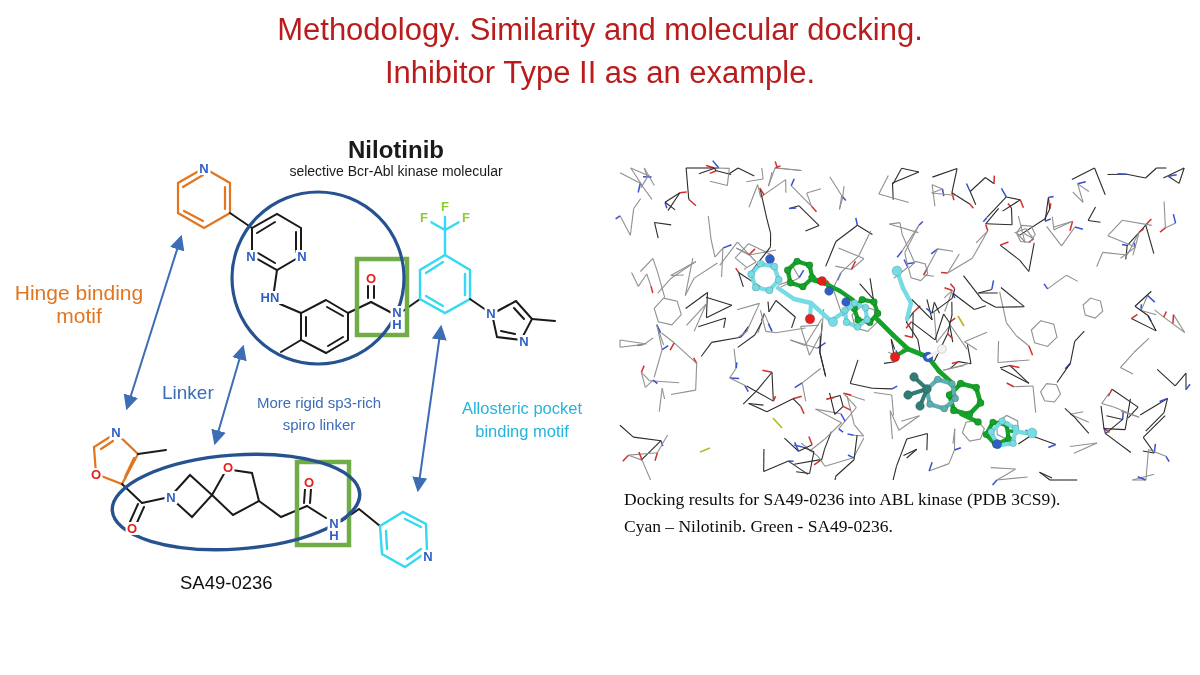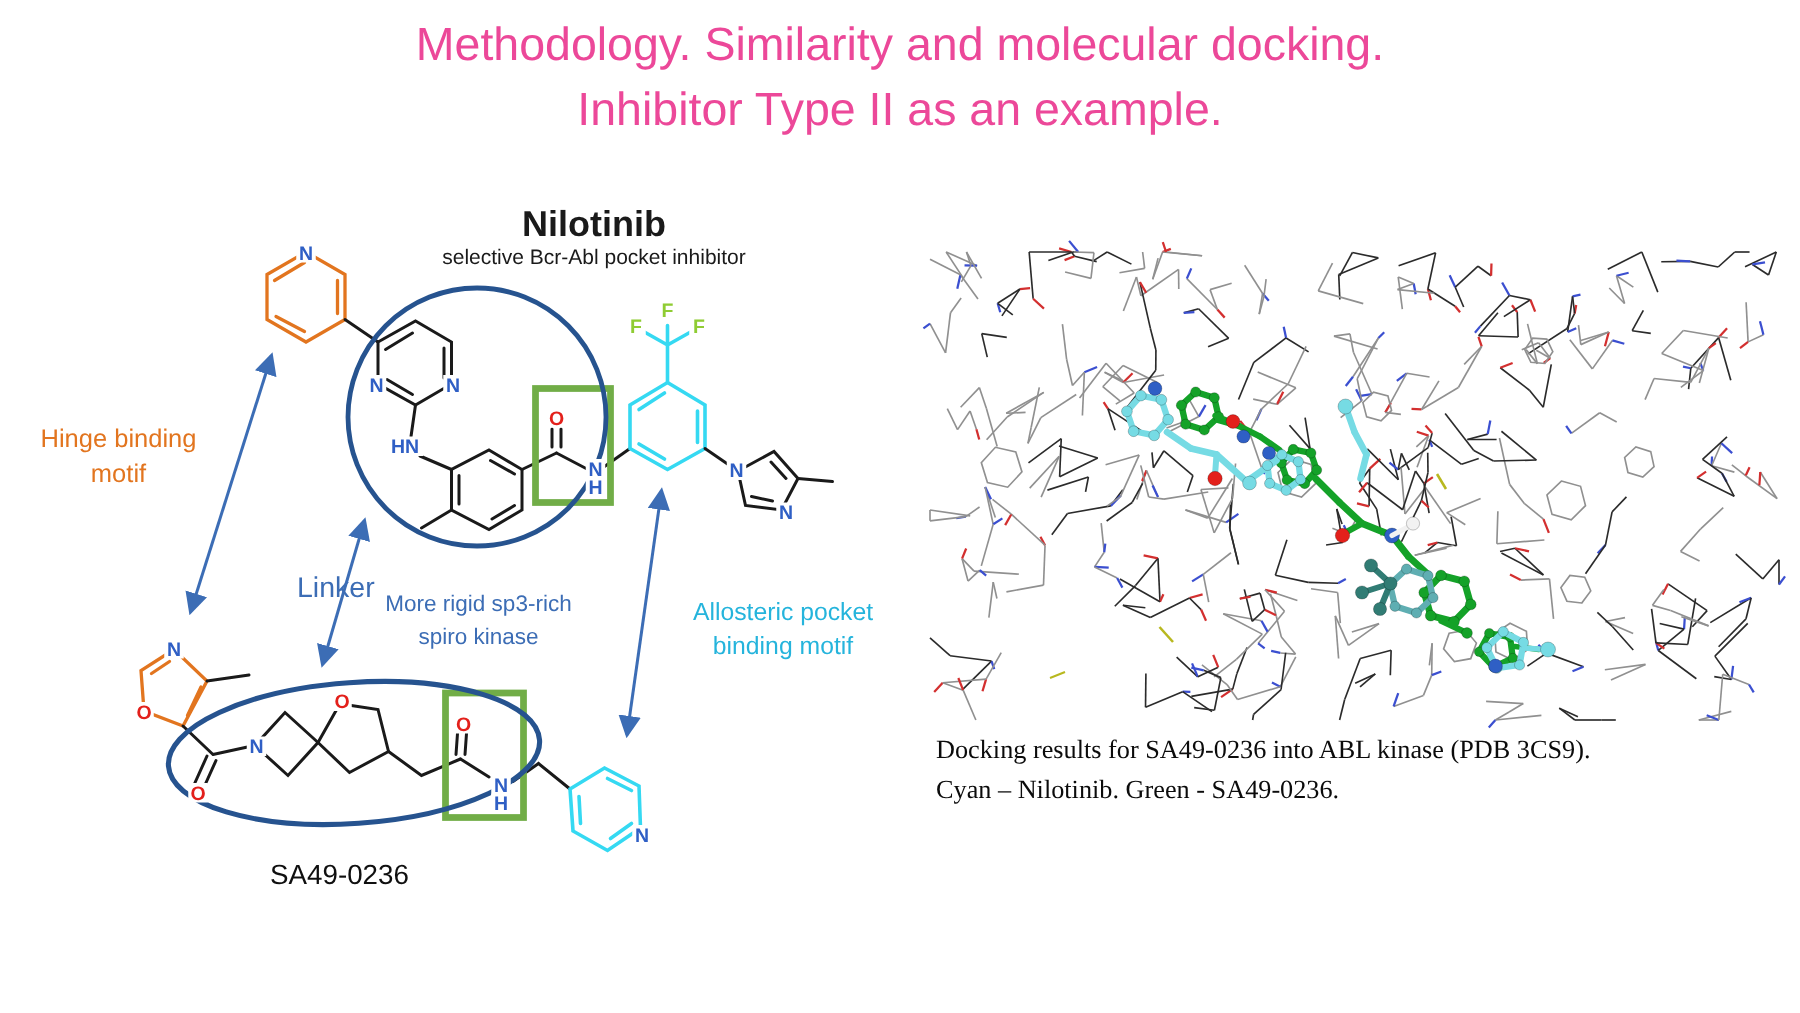--- a/index.html
+++ b/index.html
@@ -1,23 +1,23 @@
 <!DOCTYPE html>
 <html><head>
 <meta charset="utf-8">
 <style>
   html,body{margin:0;padding:0;background:#fff;}
   .slide{position:relative;width:1200px;height:675px;background:#ffffff;overflow:hidden;
          font-family:"Liberation Sans",sans-serif;color:#111;}
   .abs{position:absolute;}
-  .title{top:8px;left:0;width:100%;text-align:center;font-size:31px;line-height:43px;color:#ec4899;}
+  .title{top:8px;left:0;width:100%;text-align:center;font-size:31px;line-height:43px;color:#b91c1c;}
   .mol-name{left:306px;top:136px;width:180px;text-align:center;font-size:24px;font-weight:bold;color:#1a1a1a;}
   .mol-sub{left:266px;top:163px;width:260px;text-align:center;font-size:14px;color:#1a1a1a;}
   .two{text-align:center;}
-  .hinge{left:4px;top:281px;width:150px;font-size:17px;line-height:23px;}
+  .hinge{left:4px;top:281px;width:150px;font-size:21px;line-height:23px;}
   .linker{left:162px;top:382px;font-size:19px;}
   .spiro{left:232px;top:392px;width:174px;font-size:15px;line-height:22px;}
   .allo{left:436px;top:397px;width:172px;font-size:16.5px;line-height:23px;}
   .sa49{left:180px;top:572px;font-size:18.5px;color:#0f0f0f;}
   .caption{left:624px;top:486px;width:566px;font-size:17.5px;line-height:26.5px;color:#0b0b0b;font-family:Liberation Serif, serif;}
   svg{position:absolute;left:0;top:0;}
   .atom{font-size:13px;font-weight:600;text-anchor:middle;font-family:"Liberation Sans",sans-serif;}
 </style>
 </head>
 <body>
@@ -839,32 +839,32 @@
         <rect x="327.5" y="517" width="13" height="13" fill="#ffffff"></rect>
         <text x="334" y="528" fill="#2F5FC5" class="atom">N</text>
         <rect x="327.5" y="529" width="13" height="13" fill="#ffffff"></rect>
         <text x="334" y="540" fill="#2F5FC5" class="atom">H</text>
         <rect x="421.5" y="550" width="13" height="13" fill="#ffffff"></rect>
         <text x="428" y="561" fill="#2F5FC5" class="atom">N</text>
       </g>
   </svg>
 
   <div class="abs mol-name">Nilotinib</div>
-  <div class="abs mol-sub">selective Bcr-Abl pocket inhibitor</div>
+  <div class="abs mol-sub">selective Bcr-Abl kinase molecular</div>
 
   <div class="abs hinge two" id="t-hinge" style="color: rgb(226, 117, 31);">
     <div>Hinge binding</div>
     <div>motif</div>
   </div>
 
-  <div class="abs linker" id="t-linker" style="color: rgb(60, 109, 181); margin-left: 36px;">Linker</div>
+  <div class="abs linker" id="t-linker" style="color: rgb(60, 109, 181);">Linker</div>
 
   <div class="abs spiro two" id="t-spiro" style="color: rgb(60, 109, 181);">
     <div>More rigid sp3-rich</div>
-    <div>spiro kinase</div>
+    <div>spiro linker</div>
   </div>
 
   <div class="abs allo two" id="t-allo" style="color: rgb(37, 180, 220); text-align: center;">
     <div>Allosteric pocket</div>
     <div>binding motif</div>
   </div>
 
   <div class="abs sa49">SA49-0236</div>
 
   <div class="abs caption">

